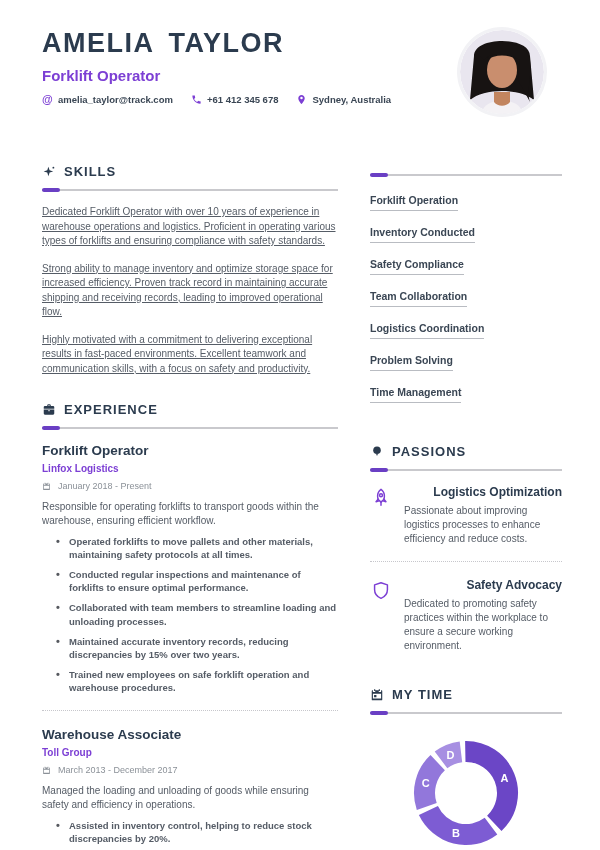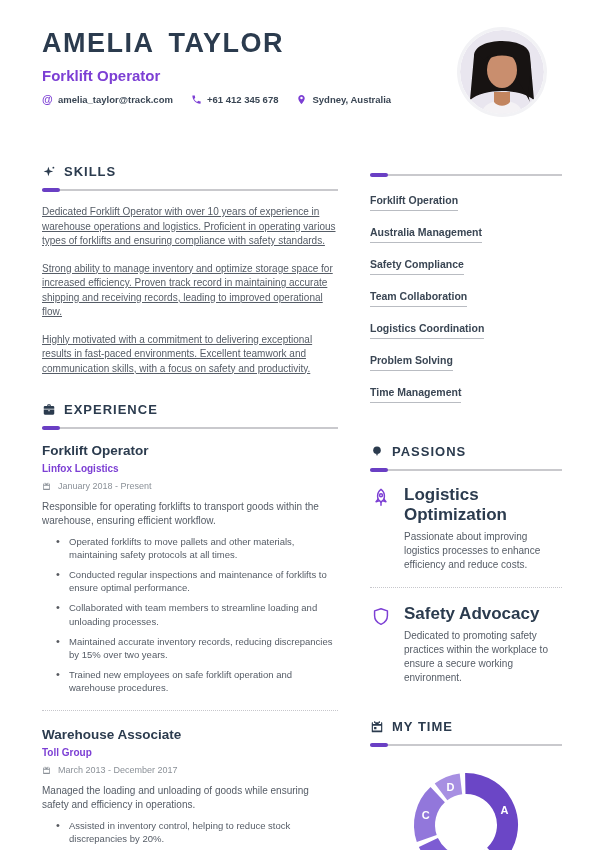--- a/index.html
+++ b/index.html
@@ -40,32 +40,32 @@
 
   
   .job + .job { border-top:1px dotted #c7c7cc; padding-top:16px; }
   .job { margin-bottom:16px; }
   .job-title { font-size:13.5px; font-weight:bold; color:var(--navy,#2b3b4e); }
   .job-company { font-size:10px; font-weight:bold; color:var(--purple,#7c3fd4); margin-top:5px; }
   .job-date { display:flex; align-items:center; gap:7px; font-size:9px; color:#8b9198; margin-top:7px; }
   .job-date svg { width:9px; height:9px; fill:#8b9198; }
   .job-desc { font-size:10px; line-height:1.4; color:var(--body,#555c66); margin-top:9px; }
   .job-bullets { list-style:none; margin-top:7px; }
-  .job-bullets li { position:relative; font-size:9.5px; line-height:1.38; color:var(--body,#555c66); padding-left:15px; margin-left:12px; margin-bottom:7px; }
+  .job-bullets li { position:relative; font-size:9.5px; line-height:1.38; color:var(--body,#555c66); padding-left:15px; margin-left:12px; margin-bottom:7px;font-weight:bold; }
   .job-bullets li::before { content:"•"; position:absolute; left:2px; top:-1px; color:#55585e; font-size:11px; }
 
   
   .skill { display:inline-block; font-size:10.5px; font-weight:bold; color:#3a4654; border-bottom:1px solid #b9bcc2; padding-bottom:4px; margin:0 10px 11px 0; }
 
   
   .passion { display:flex; gap:12px; margin-bottom:14px; }
   .passion + .passion { border-top:1px dotted #c7c7cc; padding-top:16px; }
   .p-ico { width:22px; height:22px; flex:0 0 auto; margin-top:2px; }
   .p-ico svg { width:22px; height:22px; stroke:var(--purple,#7c3fd4); fill:none; stroke-width:1.6; stroke-linejoin:round; stroke-linecap:round; }
-  .p-title { font-size:17px; font-weight:bold; color:var(--navy,#2b3b4e); }
+  .p-title { font-size:12px; font-weight:bold; color:var(--navy,#2b3b4e);text-align:right; }
   .p-desc { font-size:10px; line-height:1.42; color:var(--body,#555c66); margin-top:5px; }
 
   
   .donut-wrap { display:flex; justify-content:center; margin-top:16px; }
   .donut-label { font-size:11px; font-weight:bold; fill:#ffffff; font-family:"Liberation Sans",sans-serif; }
 </style>
 </head>
 <body>
 
 <div class="page">
@@ -181,21 +181,21 @@
       </div>
 
     </div>
 
     <div class="col-r">
 
       <div class="sec">
         <div class="sec-rule">
             <span class="accent"></span>
           </div>
-        <div id="skills"><span class="skill">Forklift Operation</span><span class="skill">Australia Management</span><span class="skill">Safety Compliance</span><span class="skill">Team Collaboration</span><span class="skill">Logistics Coordination</span><span class="skill">Problem Solving</span><span class="skill">Time Management</span></div>
+        <div id="skills"><span class="skill">Forklift Operation</span><span class="skill">Inventory Conducted</span><span class="skill">Safety Compliance</span><span class="skill">Team Collaboration</span><span class="skill">Logistics Coordination</span><span class="skill">Problem Solving</span><span class="skill">Time Management</span></div>
       </div>
 
       <div class="sec" style="margin-top:30px;">
         <div class="sec-head">
           <svg class="sec-ico" viewBox="0 0 24 24">
             <circle cx="12" cy="9" r="6.5"></circle>
             <path d="M10.5 15.5h3L12 19z"></path>
           </svg>
           <h2>PASSIONS</h2>
         </div>

